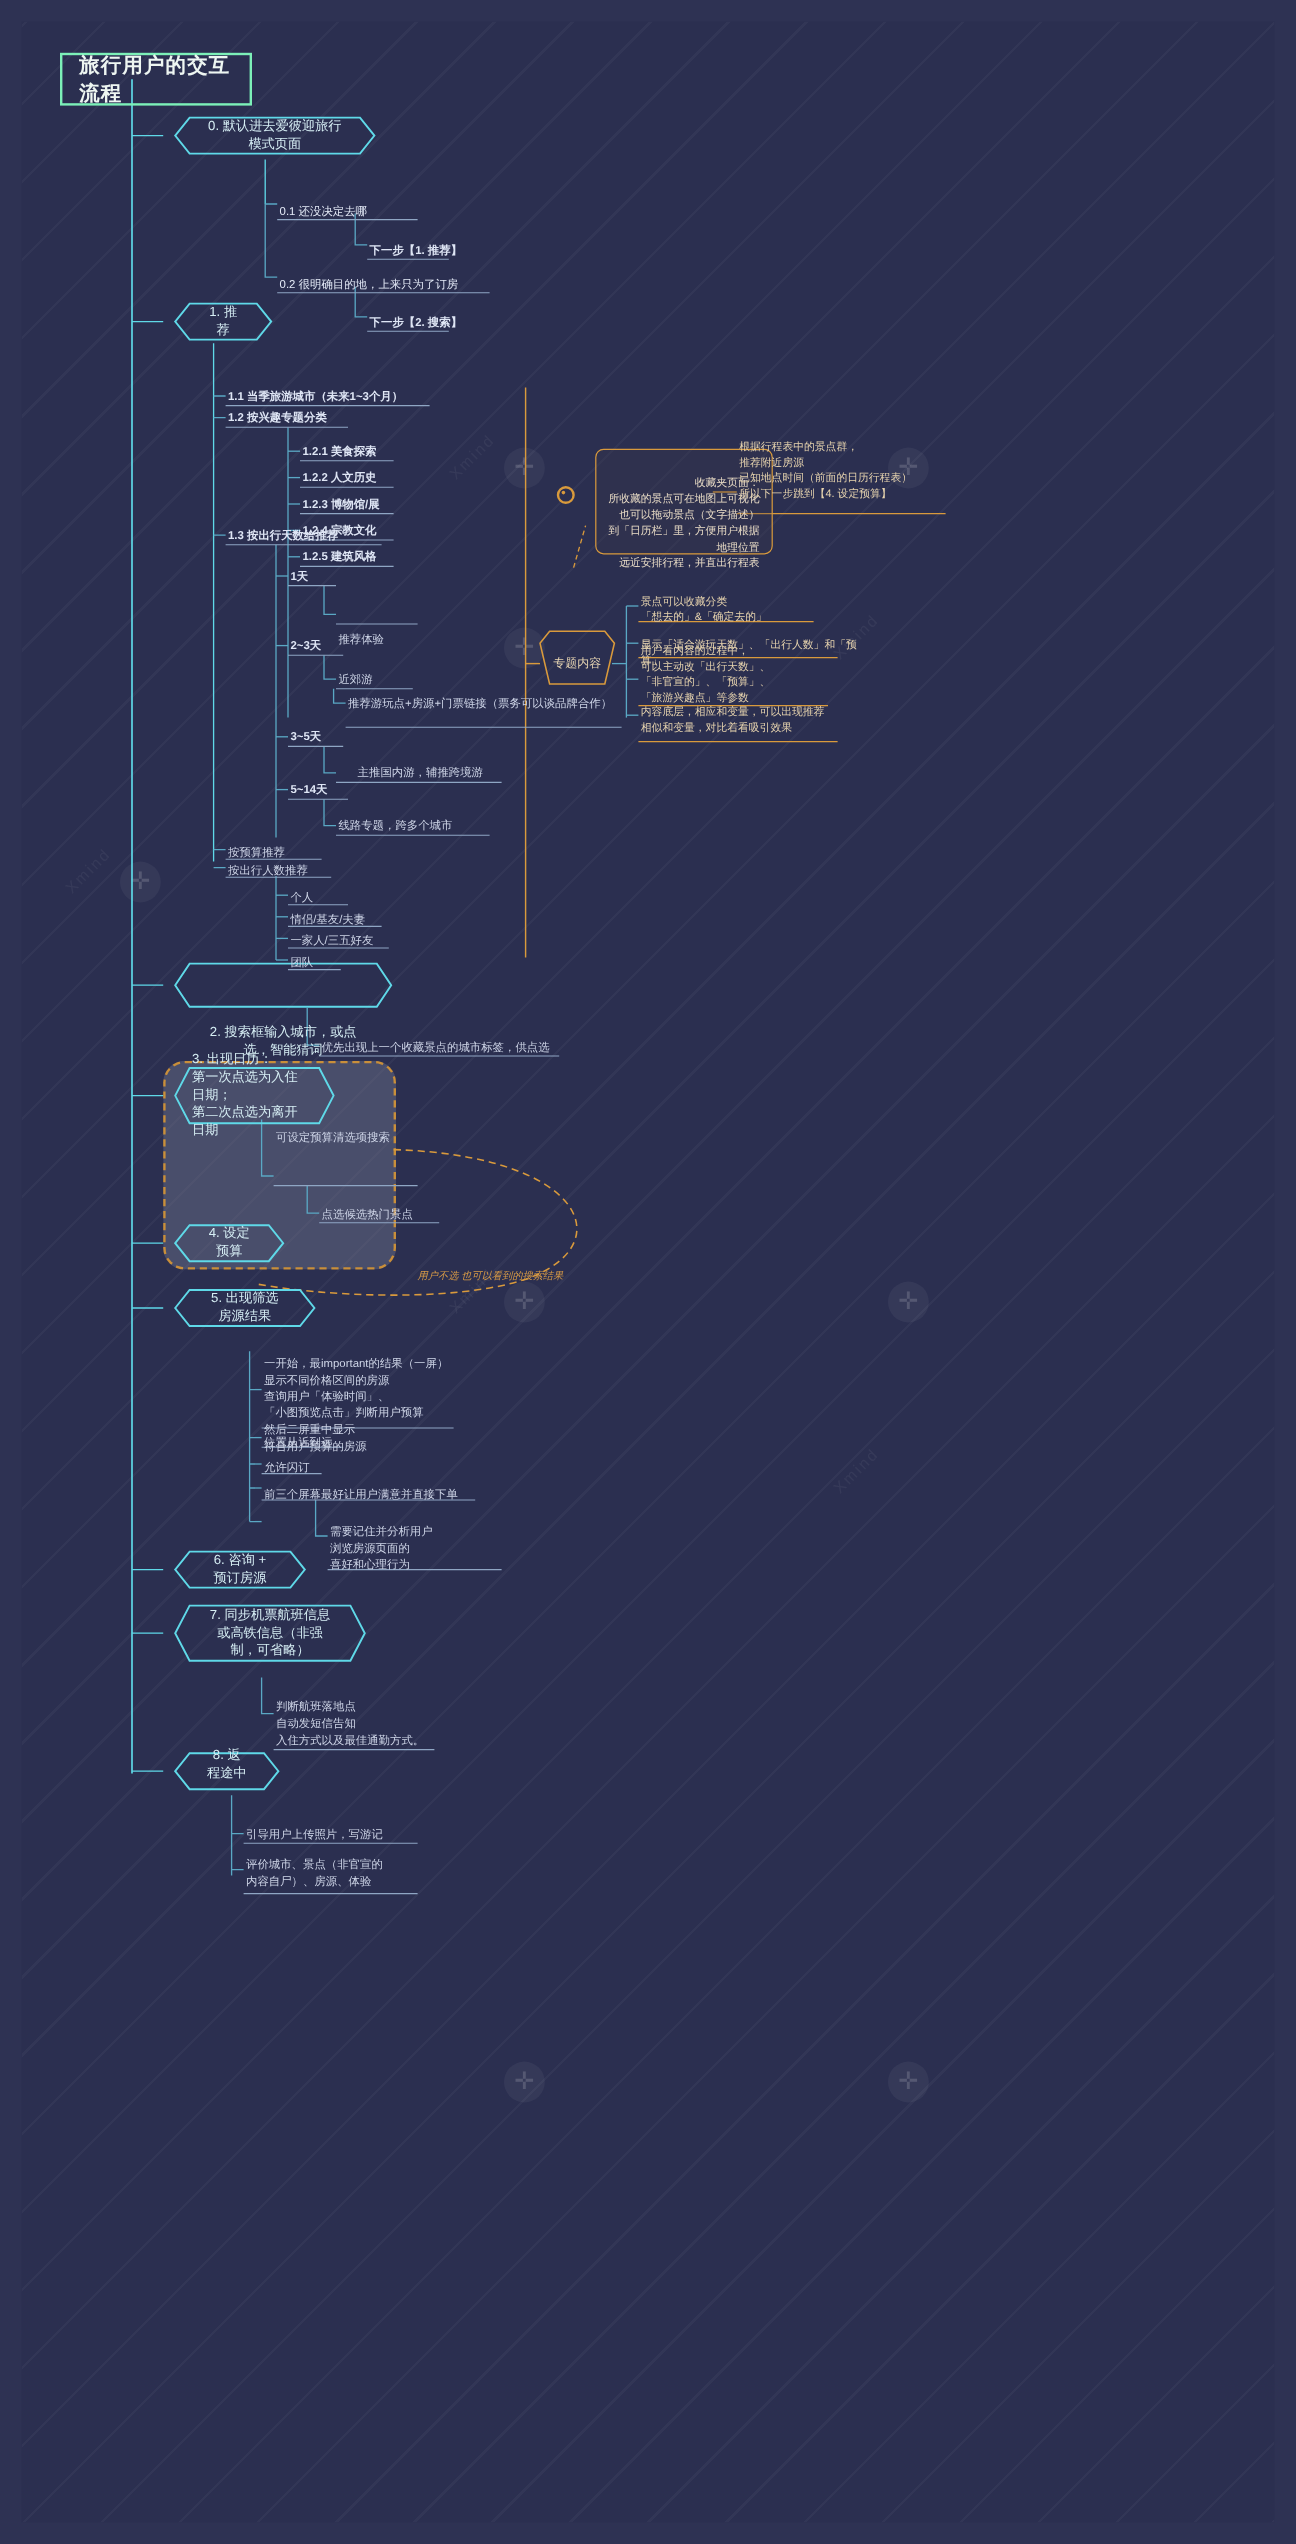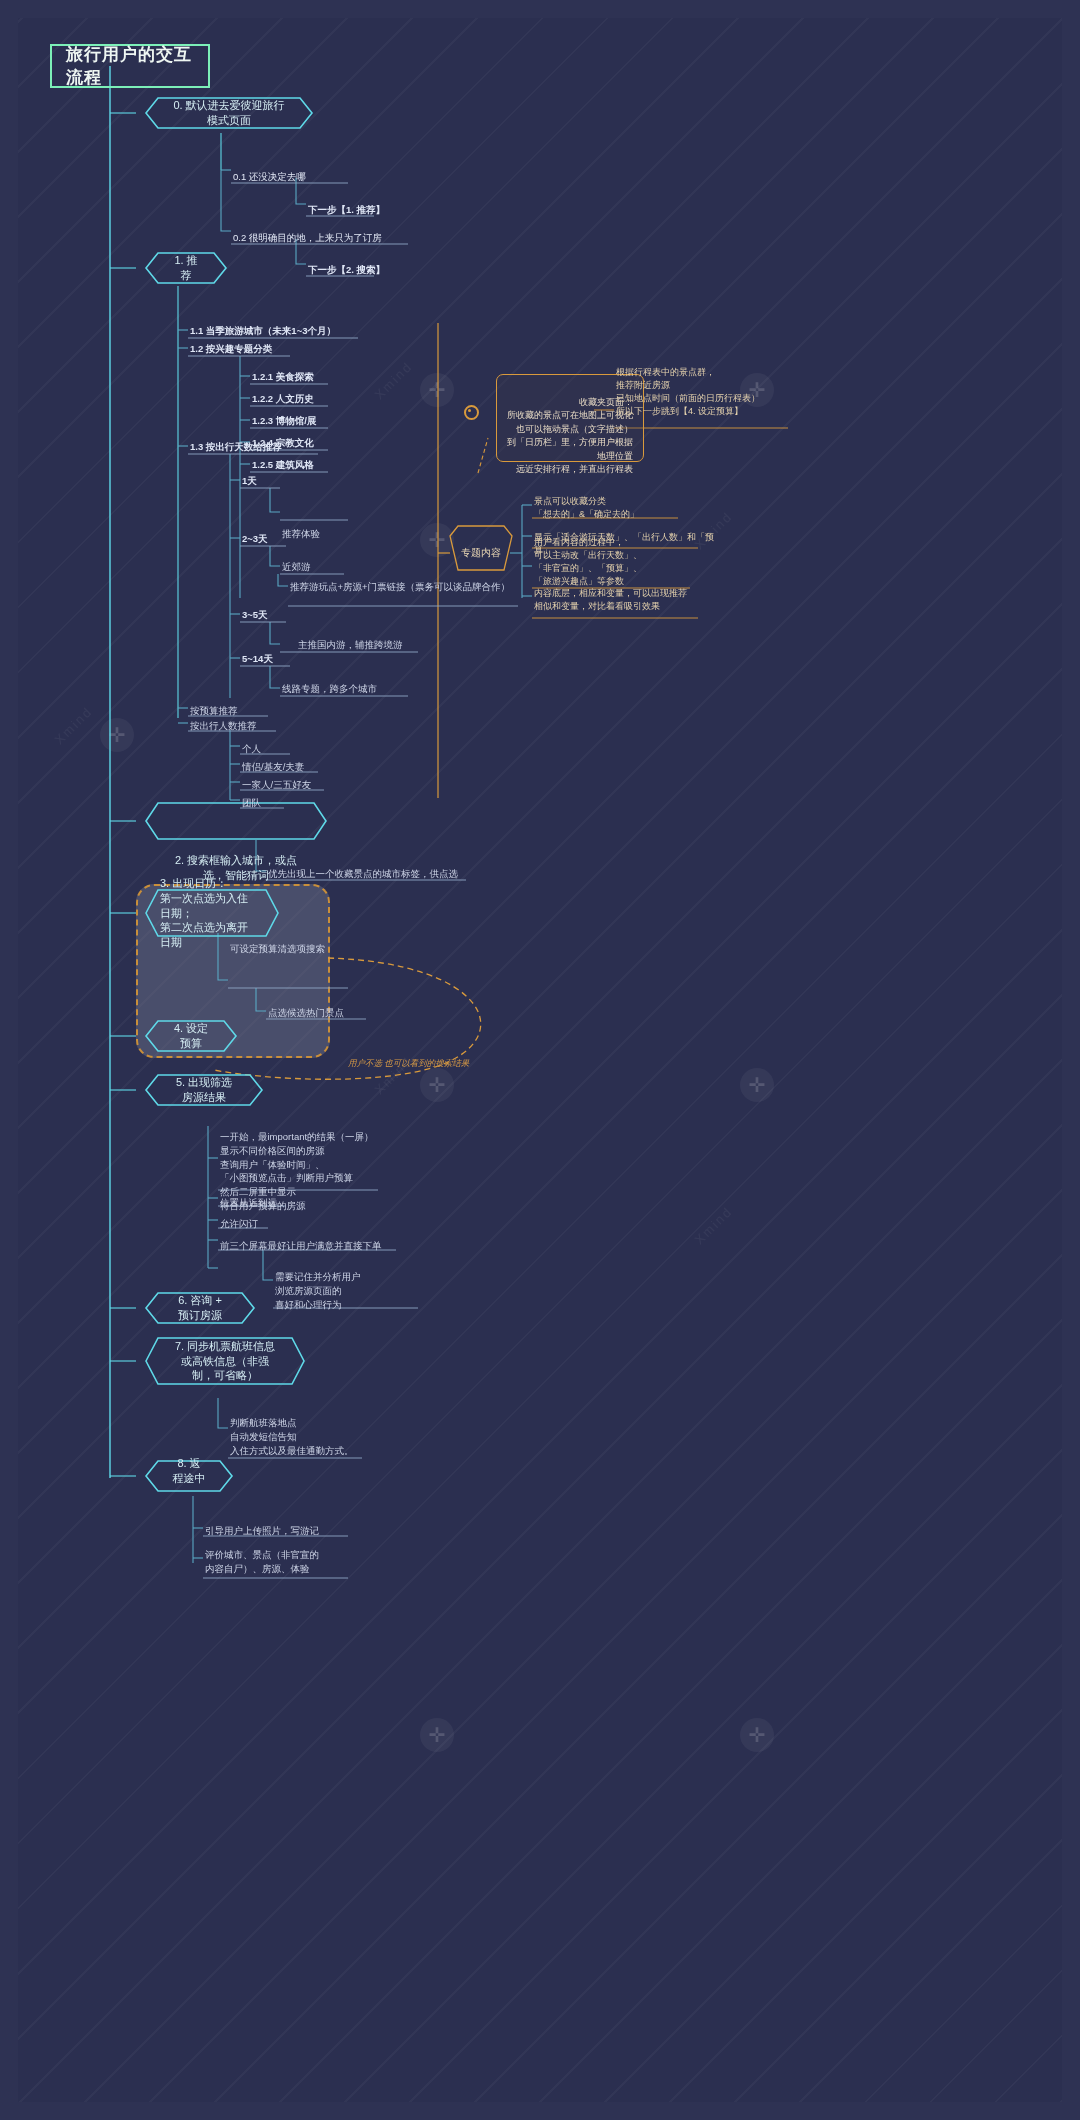--- a/index.html
+++ b/index.html
@@ -375,17 +375,17 @@
   <div class="leaf" style="left:202px;top:1199px;">允许闪订</div>
   <div class="leaf" style="left:202px;top:1221px;">前三个屏幕最好让用户满意并直接下单</div>
   <div class="leaf" style="left:257px;top:1252px;width:130px;">需要记住并分析用户
 浏览房源页面的
 喜好和心理行为</div>
 
   <div class="leaf" style="left:212px;top:1398px;width:170px;">判断航班落地点
 自动发短信告知
 入住方式以及最佳通勤方式。</div>
 
-  <div class="leaf" style="left:187px;top:1506px;">引导用户上传照片，写游记</div>
+  <div class="leaf" style="left:187px;top:1506px;font-family:Liberation Serif, serif;">引导用户上传照片，写游记</div>
   <div class="leaf" style="left:187px;top:1530px;width:160px;">评价城市、景点（非官宣的
 内容自尸）、房源、体验</div>
 
 </div>
 
 </body></html>

